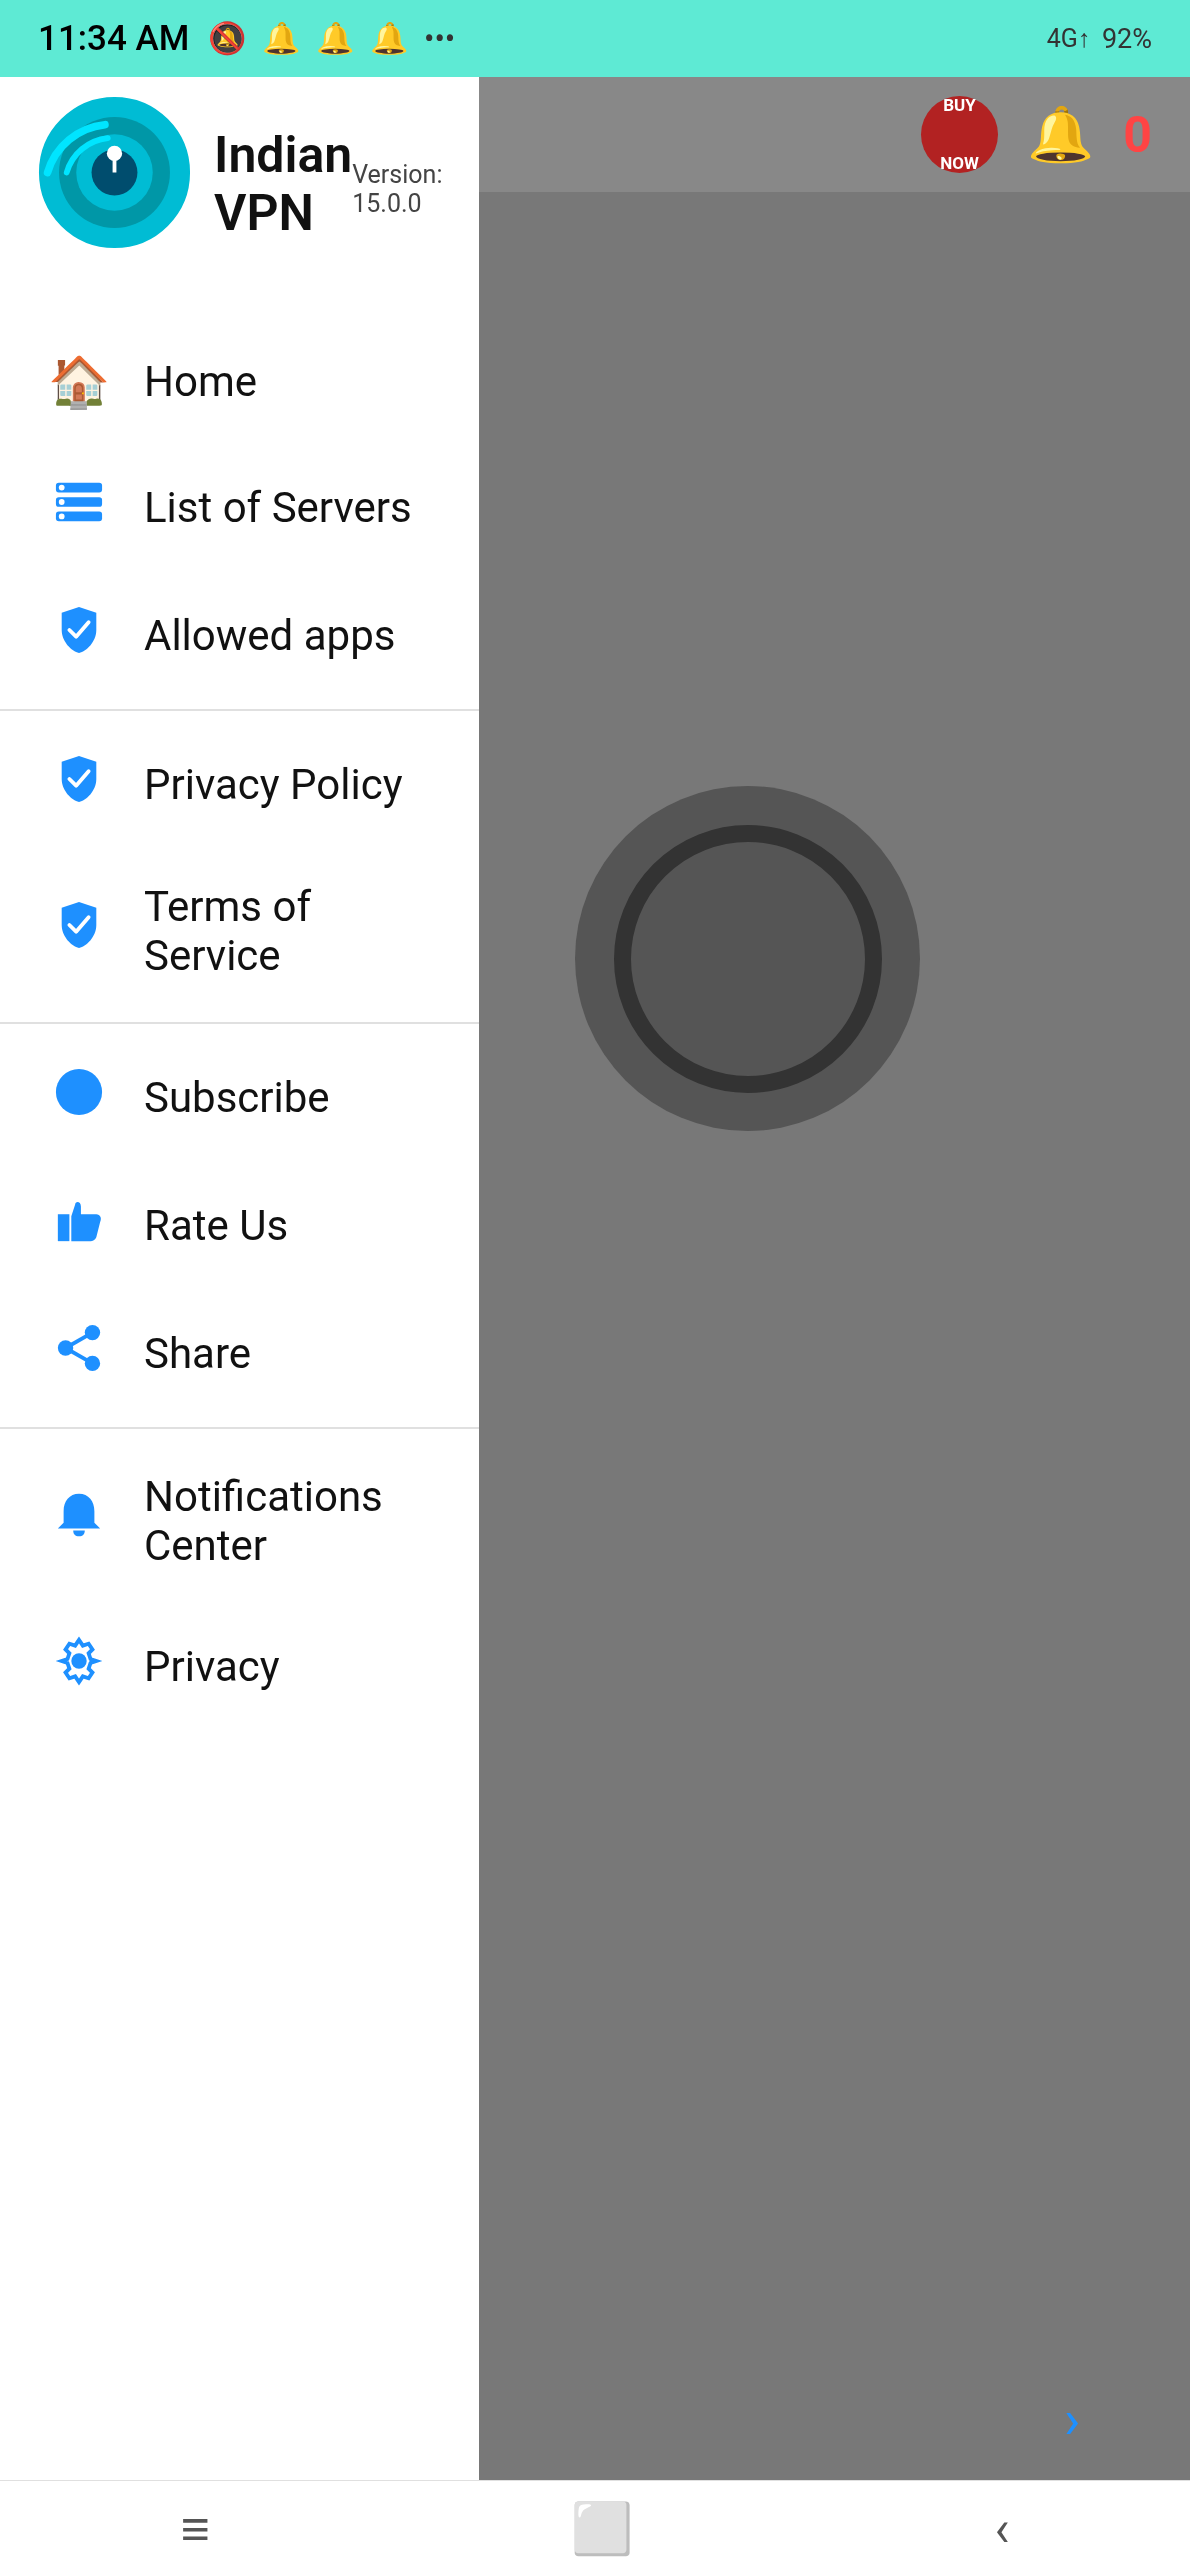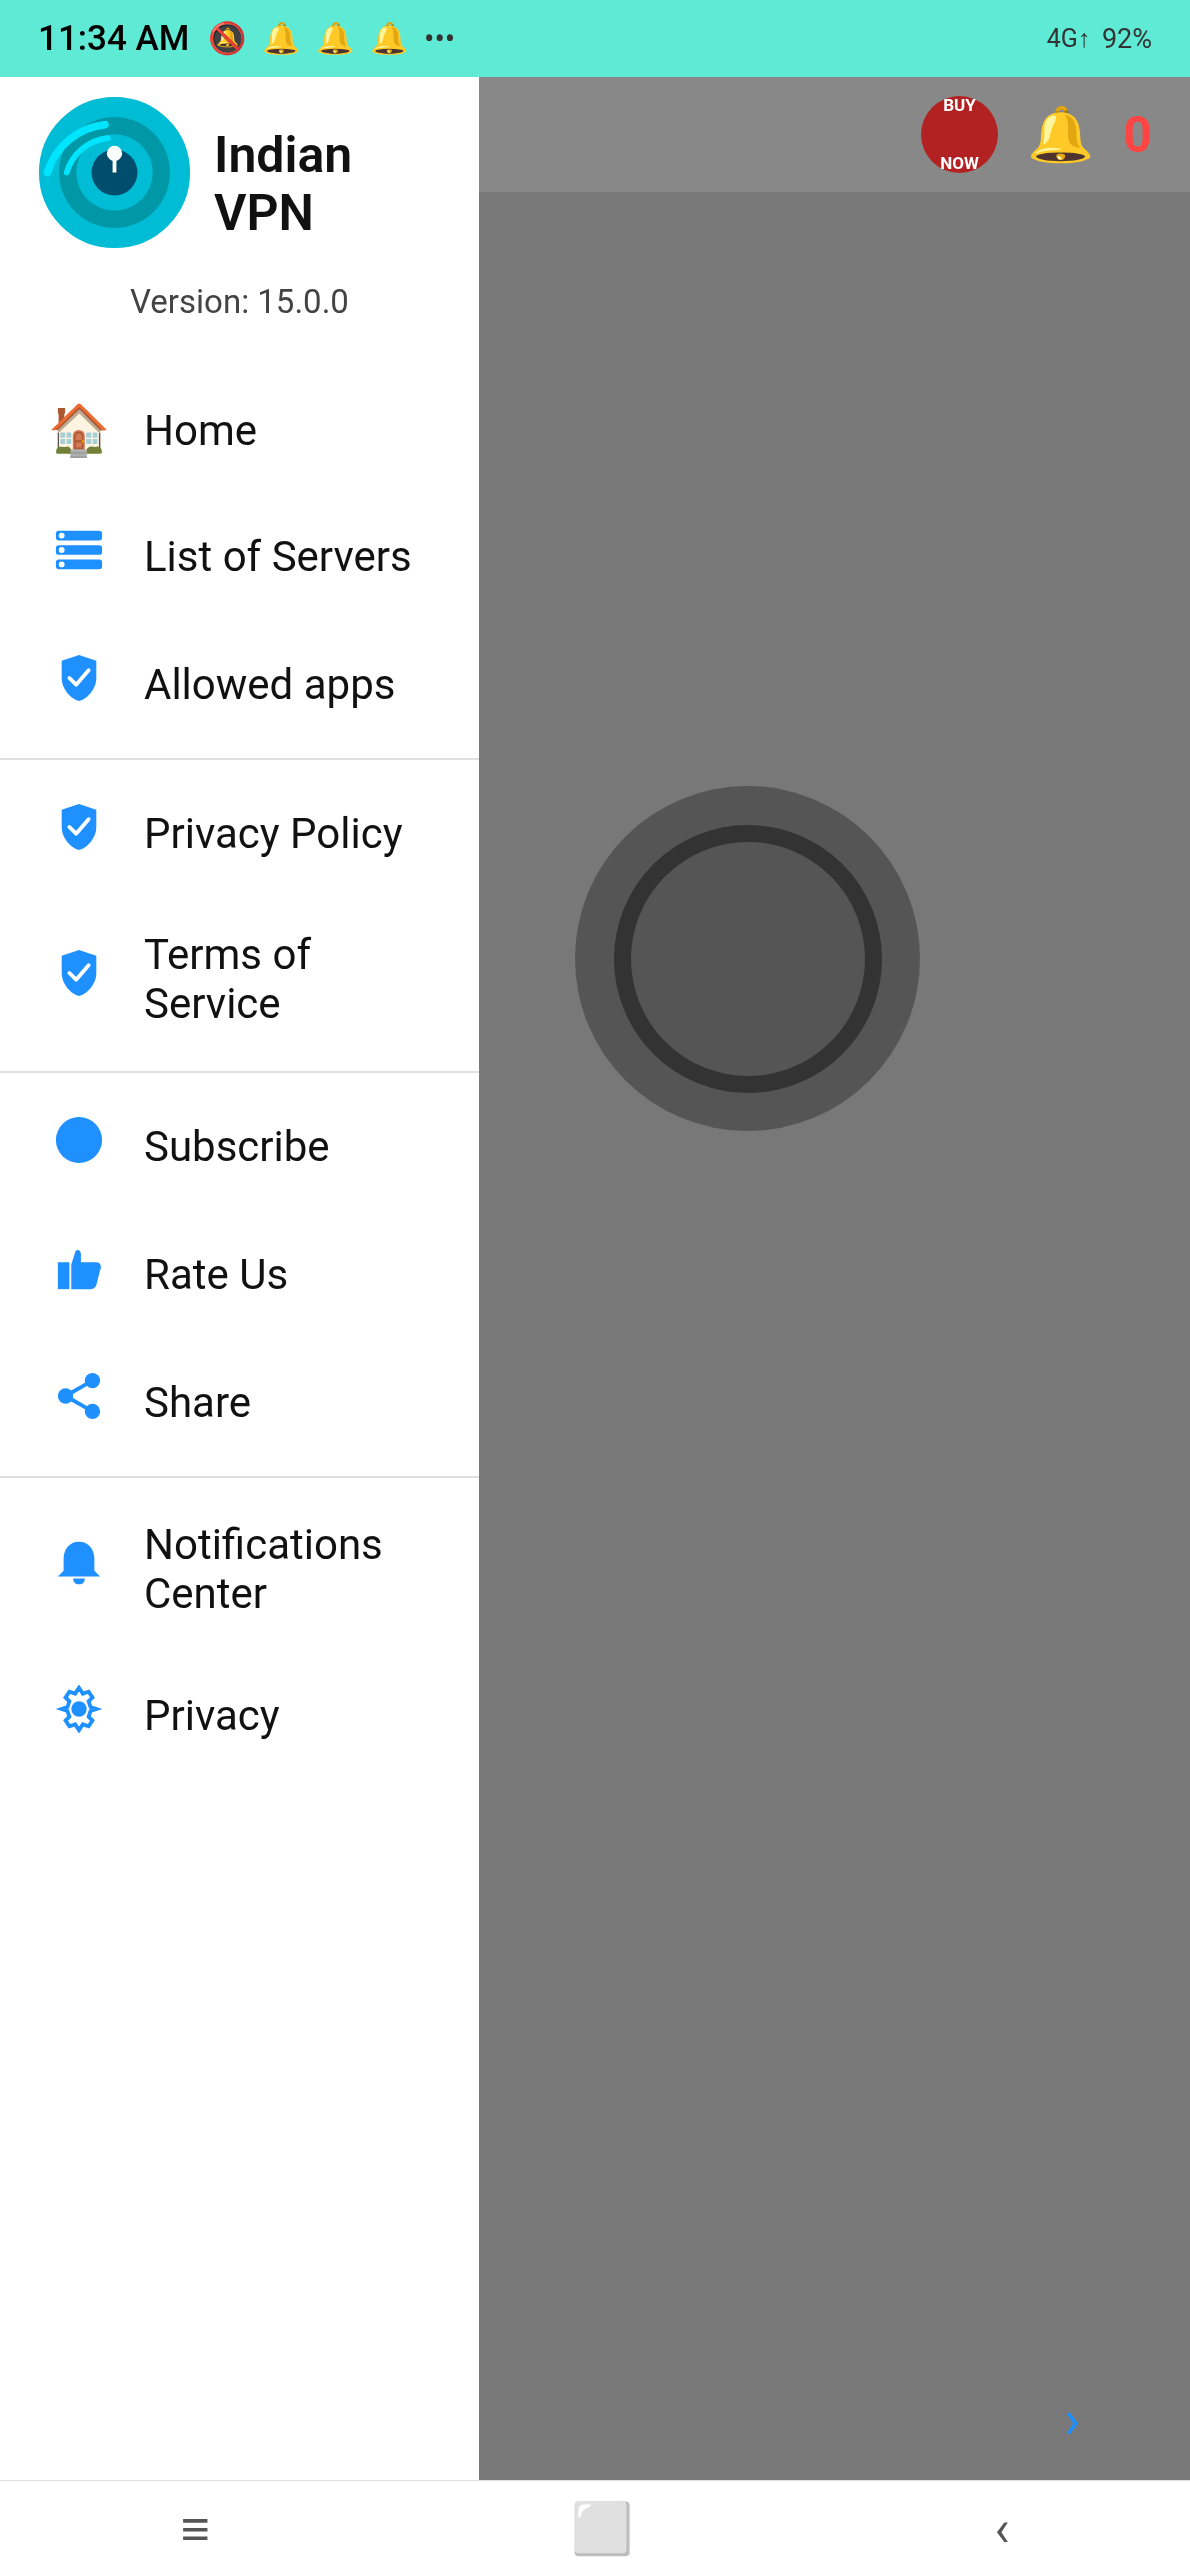--- a/index.html
+++ b/index.html
@@ -138,21 +138,21 @@
       height: 100%;
       background: #fff;
       z-index: 5;
       display: flex;
       flex-direction: column;
     }
 
     
     .drawer-header {
       display: flex;
-      flex-direction: column;
+      flex-direction: row;
       align-items: center;
       padding: 96px 38px 38px 38px;
       background: #fff;
     }
 
     .vpn-logo {
       width: 153px;
       height: 153px;
       position: relative;
       margin-bottom: 23px;
@@ -164,21 +164,21 @@
       gap: 23px;
     }
 
     .app-name {
       font-size: 50px;
       font-weight: 600;
       color: #111;
     }
 
     .version-text {
-      font-size: 33px;
+      font-size: 25px;
       color: #444;
       margin-top: 9.6px;
     }
 
     
     .menu-list {
       flex: 1;
       display: flex;
       flex-direction: column;
       padding: 9.6px 0;

